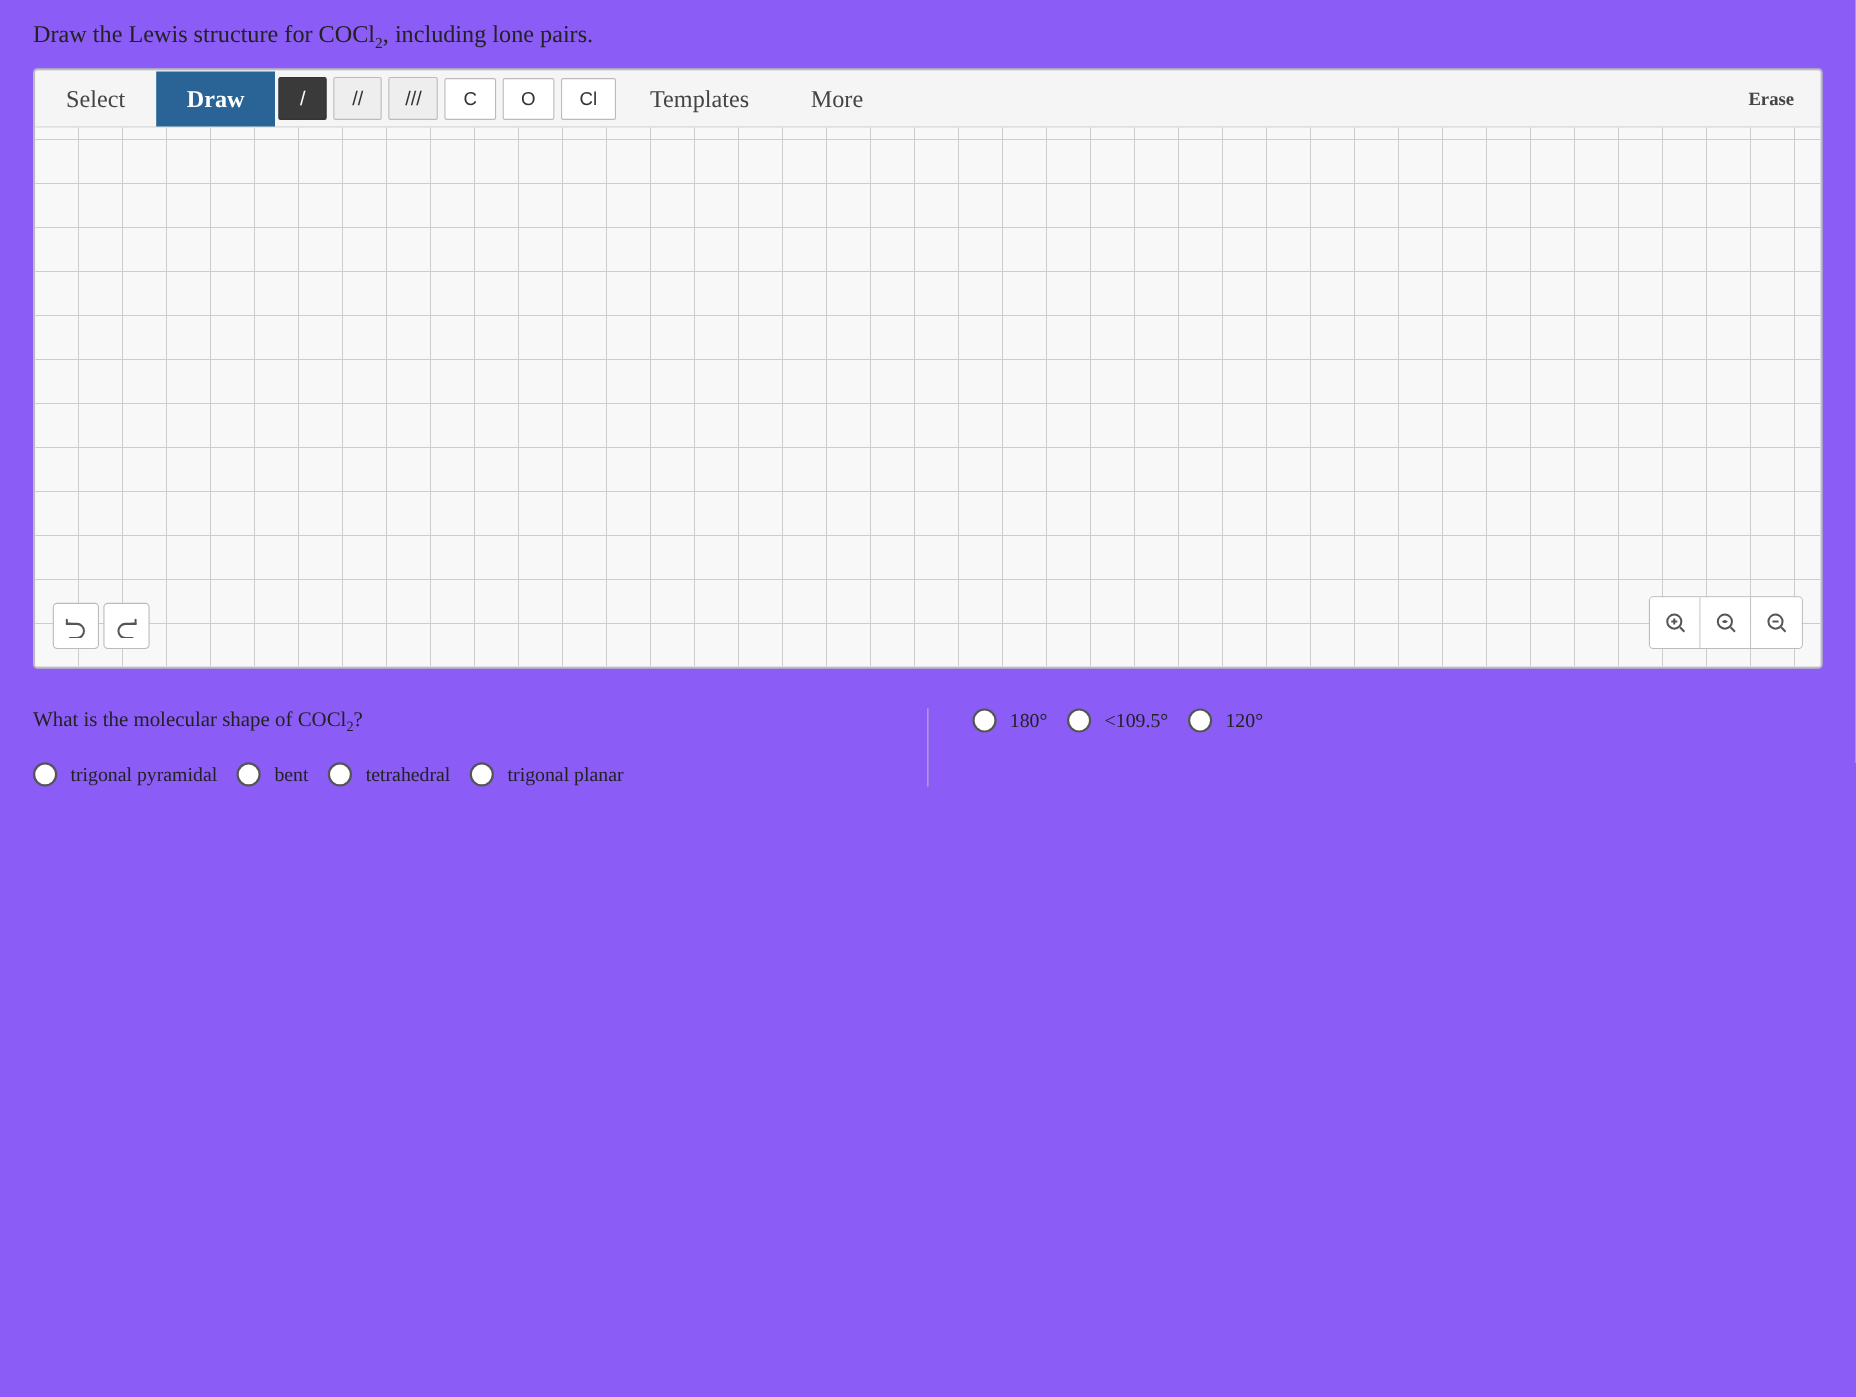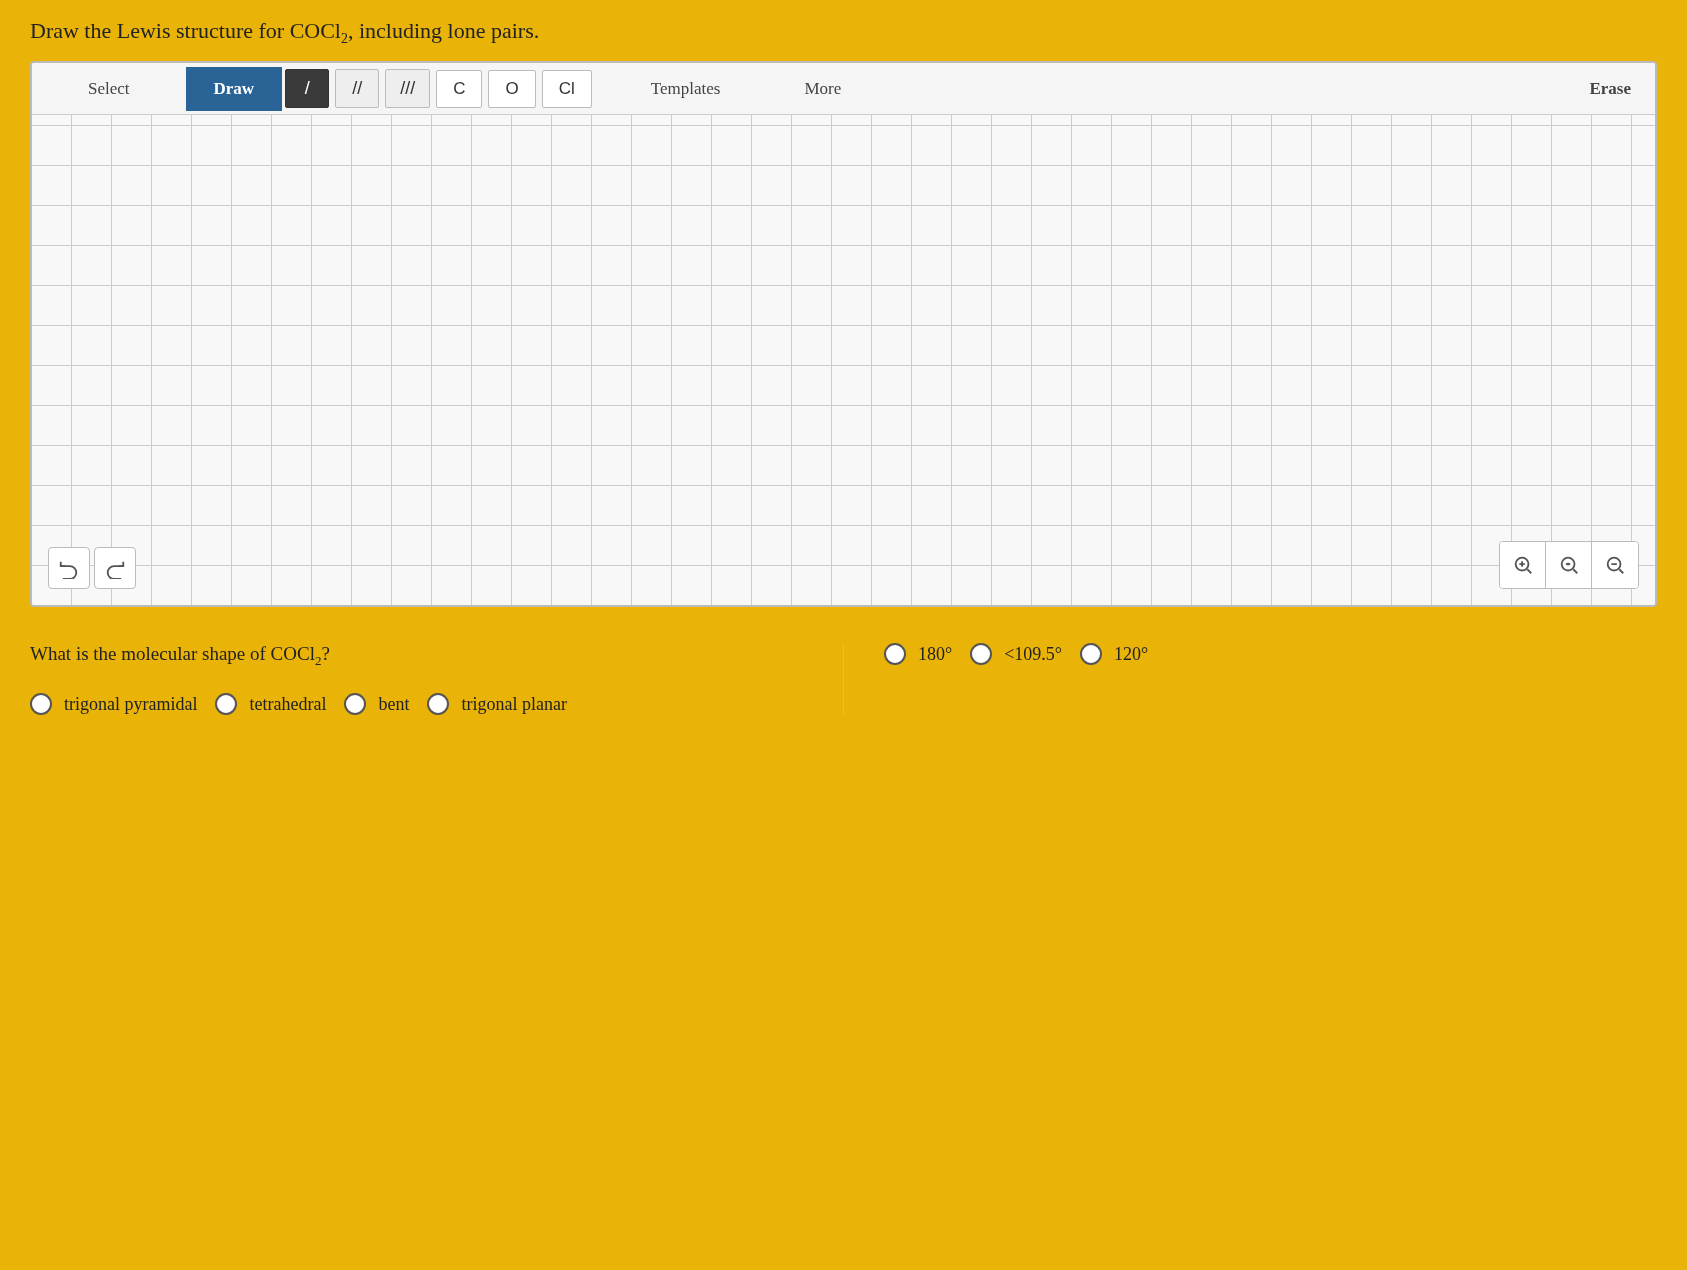--- a/index.html
+++ b/index.html
@@ -5,21 +5,21 @@
     * { box-sizing: border-box; margin: 0; padding: 0; }
     body {
       font-family: Georgia, 'Times New Roman', serif;
       background: #e8e8e8;
       width: 1687px;
       min-height: 1270px;
       overflow-x: hidden;
     }
 
     .page-wrapper {
-      background: #eab308;
+      background: #8b5cf6;
       width: 1687px;
       min-height: 1270px;
       padding: 18px 30px 30px 30px;
     }
 
     .question-title {
       font-size: 22px;
       color: #222;
       margin-bottom: 14px;
       font-family: Georgia, serif;
@@ -40,27 +40,26 @@
     .toolbar {
       display: flex;
       align-items: center;
       padding: 0;
       border-bottom: 1px solid #ccc;
       background: #f5f5f5;
     }
 
     .toolbar-btn {
       padding: 12px 28px;
-      font-size: 17px;
+      font-size: 22px;
       cursor: pointer;
       background: transparent;
       border: none;
       color: #444;
       font-family: Georgia, serif;
-      margin-left: 28px;
     }
 
     .toolbar-btn.active {
       background: #2a6496;
       color: #fff;
       font-weight: bold;
     }
 
     .bond-btn {
       padding: 8px 14px;
@@ -314,25 +313,25 @@
       <div class="q-text">
         What is the molecular shape of COCl<sub>2</sub>?
       </div>
       <div class="radio-group">
         <label class="radio-item">
           <div class="radio-circle"></div>
           <span>trigonal pyramidal</span>
         </label>
         <label class="radio-item">
           <div class="radio-circle"></div>
+          <span>bent</span>
+        </label>
+        <label class="radio-item">
+          <div class="radio-circle"></div>
           <span>tetrahedral</span>
-        </label>
-        <label class="radio-item">
-          <div class="radio-circle"></div>
-          <span>bent</span>
         </label>
         <label class="radio-item">
           <div class="radio-circle"></div>
           <span>trigonal planar</span>
         </label>
       </div>
     </div>
 
     <div class="question-col">
       <div class="radio-group">

